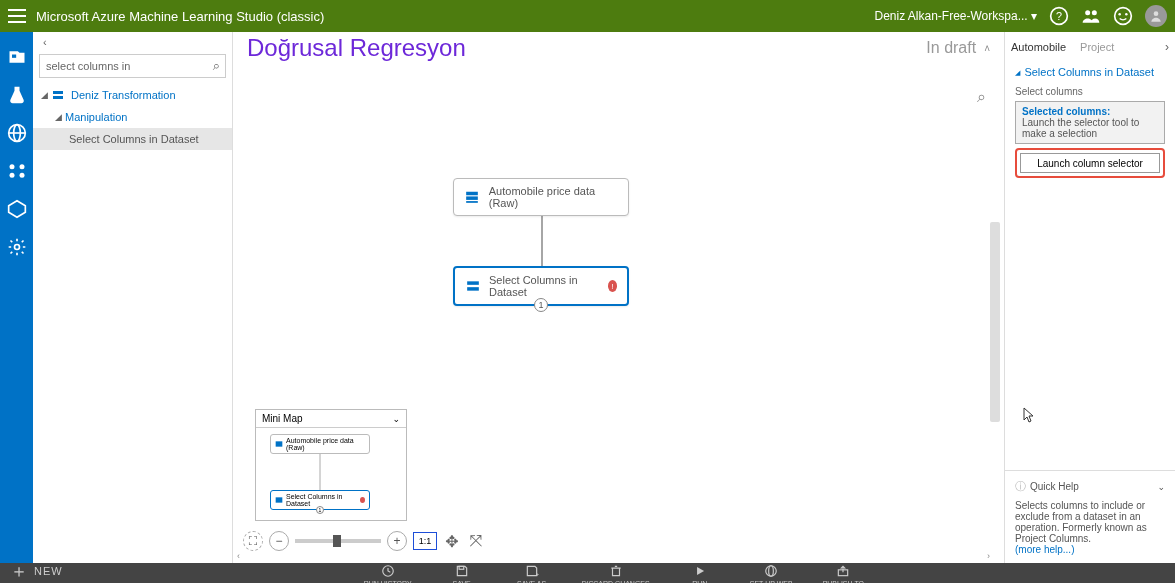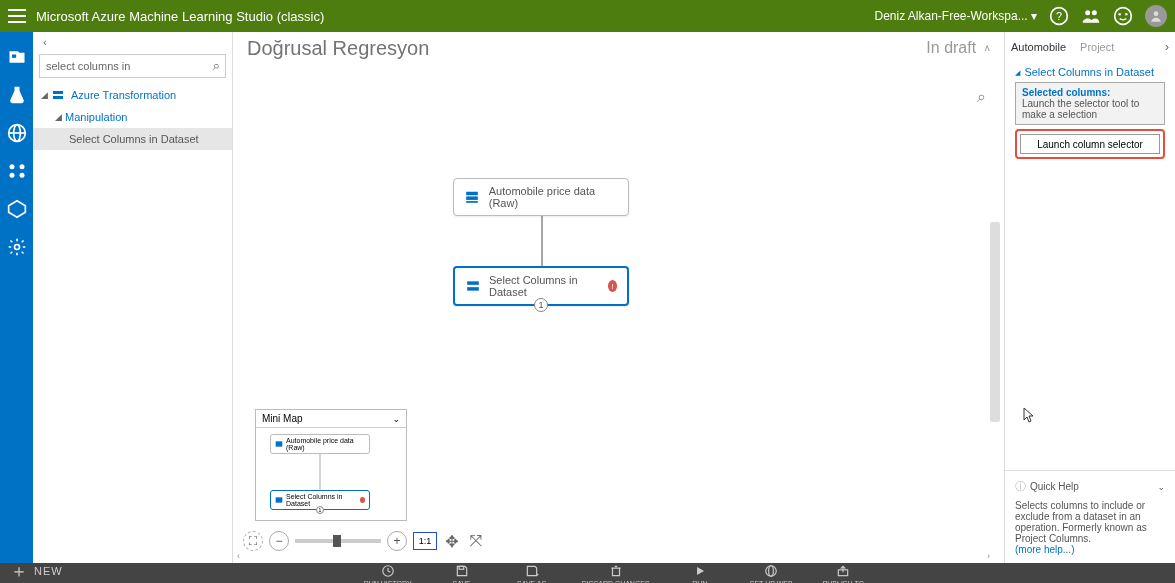--- a/index.html
+++ b/index.html
@@ -38,21 +38,21 @@
 .tree-caret { width: 10px; font-size: 9px; color: #666; }
 .tree-icon { width: 16px; height: 14px; margin-right: 4px; display: flex; align-items: center; }
 .tree-icon svg { width: 14px; height: 12px; fill: #0072c6; }
 .tree-label { color: #0072c6; }
 .tree-row.lvl2 .tree-label { color: #0072c6; }
 .tree-row.lvl3 .tree-label { color: #555; }
 
 
 .canvas-area { flex: 1; background: #fff; position: relative; display: flex; flex-direction: column; }
 .canvas-header { height: 32px; display: flex; align-items: center; padding: 0 14px; }
-.canvas-title { font-size: 20px; font-weight: 300; color: #737373; flex: 1; }
+.canvas-title { font-size: 24px; font-weight: 300; color: #6d28d9; flex: 1; }
 .draft-label { font-size: 16px; color: #999; margin-right: 8px; }
 .canvas-body { flex: 1; position: relative; overflow: hidden; }
 .canvas-search { position: absolute; right: 18px; top: 24px; color: #888; cursor: pointer; }
 .canvas-scroll-track { position: absolute; right: 4px; top: 158px; width: 10px; height: 200px; background: #ddd; border-radius: 2px; }
 
 
 .node { position: absolute; border: 1px solid #bbb; background: #fff; border-radius: 4px; display: flex; align-items: center; padding: 6px 10px; font-size: 11px; color: #555; box-shadow: 0 1px 2px rgba(0,0,0,0.08); }
 .node.selected { border: 2px solid #0072c6; }
 .node-icon { width: 18px; height: 14px; margin-right: 8px; }
 .node-icon svg { width: 16px; height: 14px; fill: #0072c6; }
@@ -207,21 +207,21 @@
     </div>
     <div class="tree">
       <div class="tree-row">
         <span class="tree-caret">◢</span>
         <span class="tree-icon">
             <svg viewBox="0 0 24 24">
               <rect x="2" y="4" width="20" height="6"></rect>
               <rect x="2" y="14" width="20" height="6"></rect>
             </svg>
           </span>
-        <span class="tree-label">Azure Transformation</span>
+        <span class="tree-label">Deniz Transformation</span>
       </div>
       <div class="tree-row lvl2">
         <span class="tree-caret">◢</span>
         <span class="tree-label">Manipulation</span>
       </div>
       <div class="tree-row lvl3 selected">
         <span class="tree-label">Select Columns in Dataset</span>
       </div>
     </div>
   </div>
@@ -307,20 +307,21 @@
   </div>
 
   <div class="props">
     <div class="props-tabs">
       <span class="props-tab active">Automobile</span>
       <span class="props-tab">Project</span>
       <span class="props-expand">›</span>
     </div>
     <div class="props-section">
       <div class="sect-head">Select Columns in Dataset</div>
+      <div class="sect-label">Select columns</div>
       <div class="selcols-box">
         <div class="selcols-title">Selected columns:</div>
         <div>Launch the selector tool to make a selection</div>
       </div>
       <div class="launch-btn-wrap">
         <button class="launch-btn">Launch column selector</button>
       </div>
     </div>
     <svg style="position:absolute; left:18px; bottom:140px;" width="12" height="16" viewBox="0 0 12 16">
         <path d="M1 1l0 12 3-3 2 5 2-1-2-5 4 0z" fill="#fff" stroke="#333"></path>

